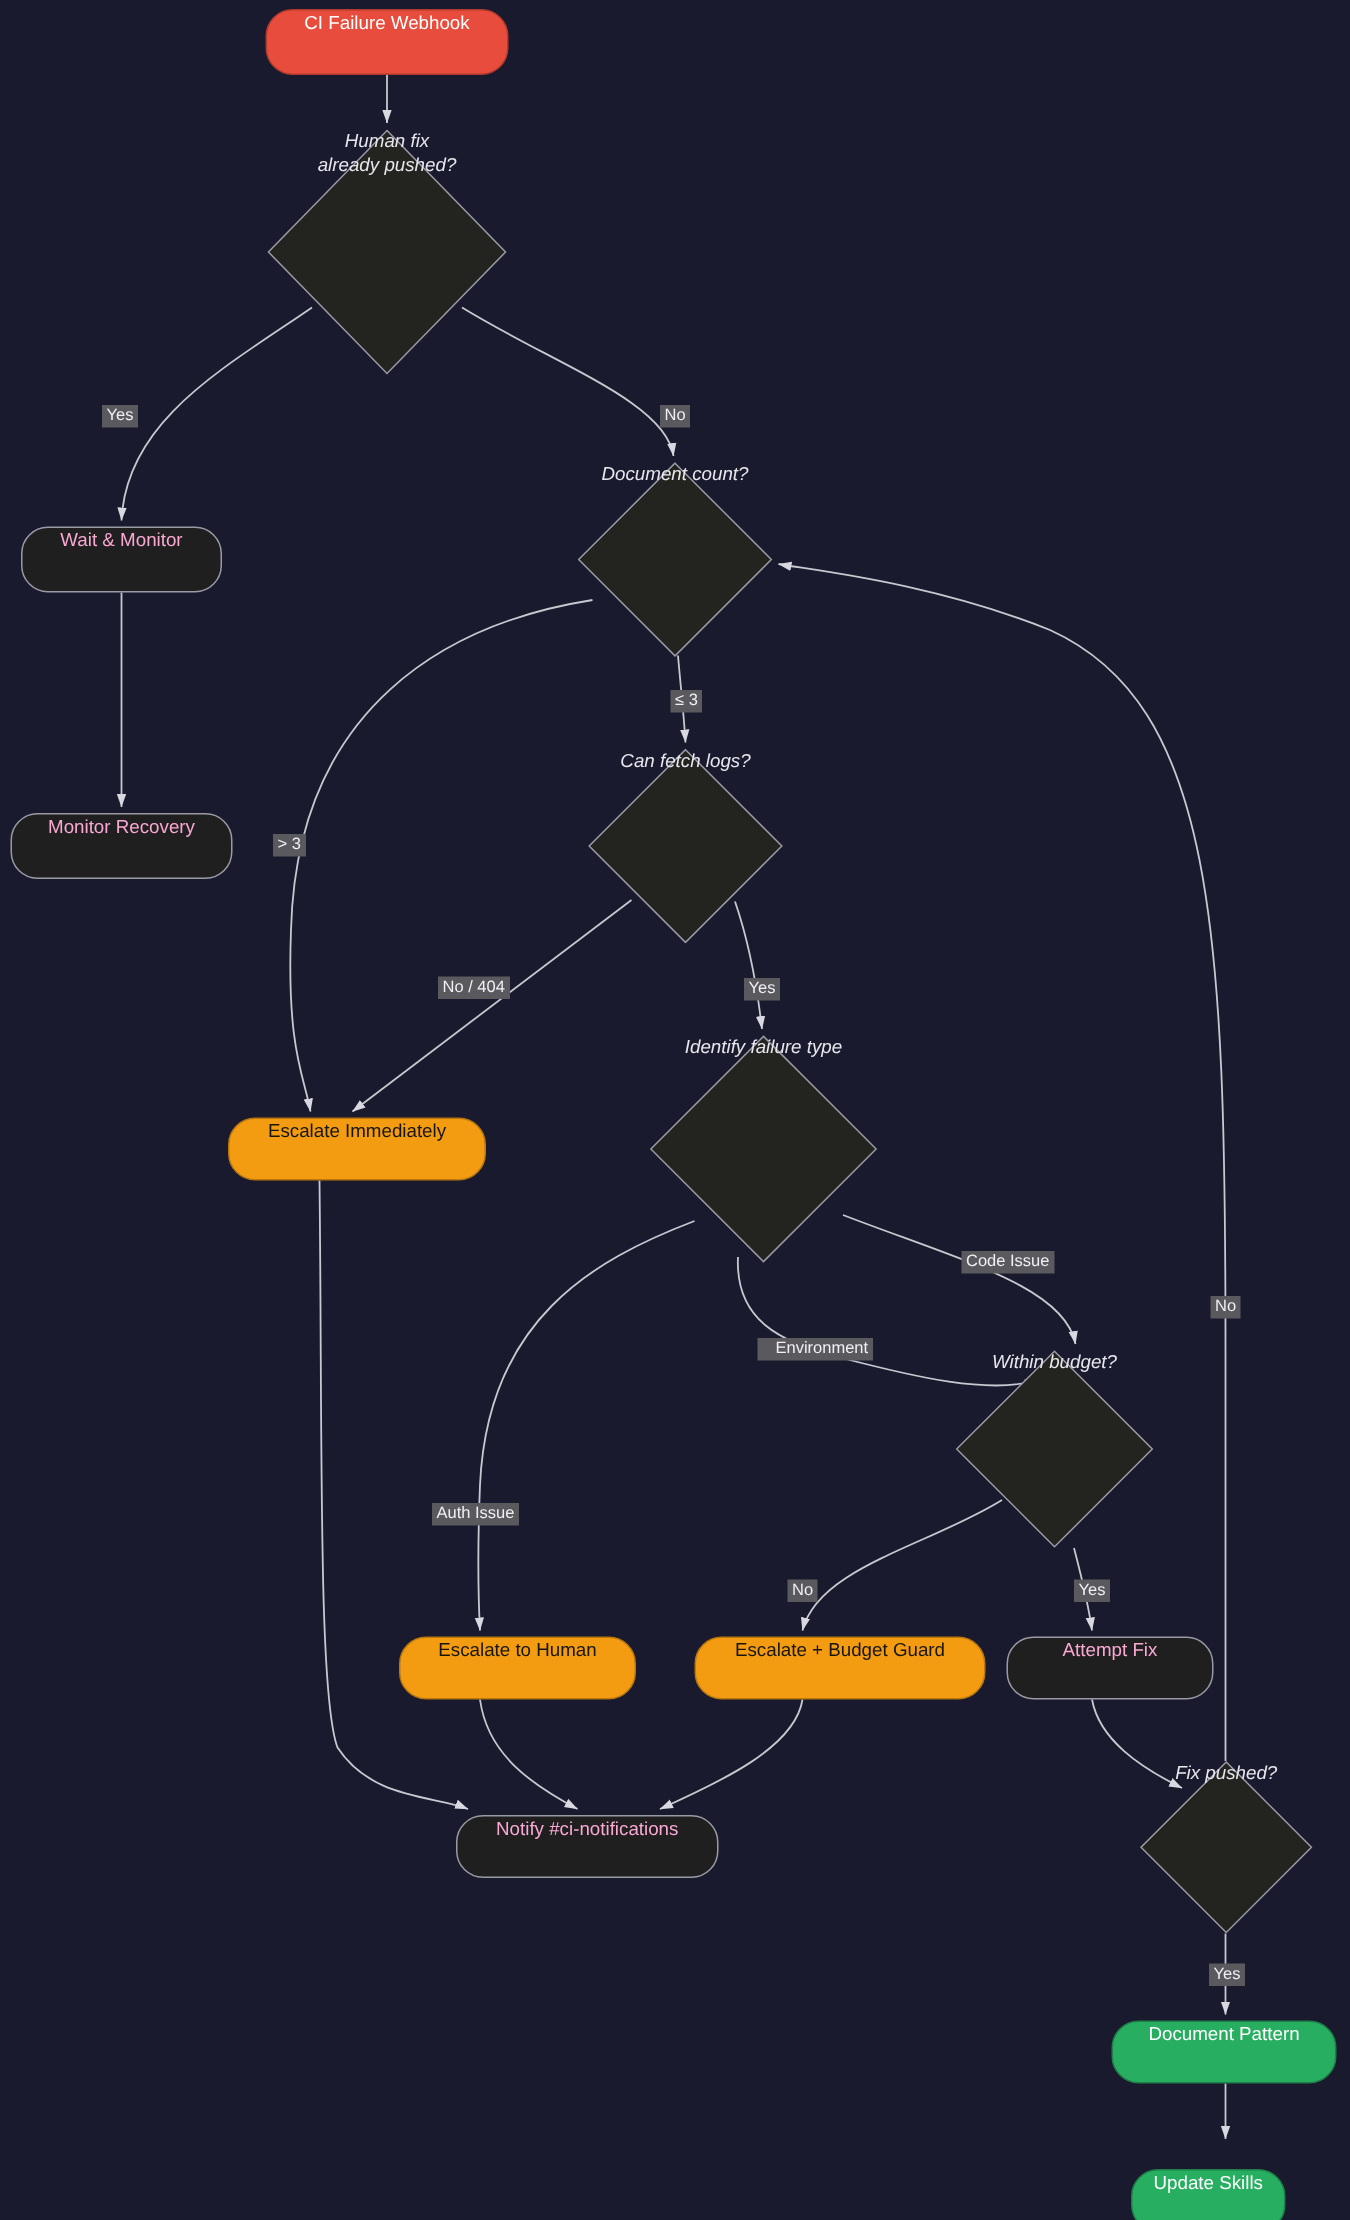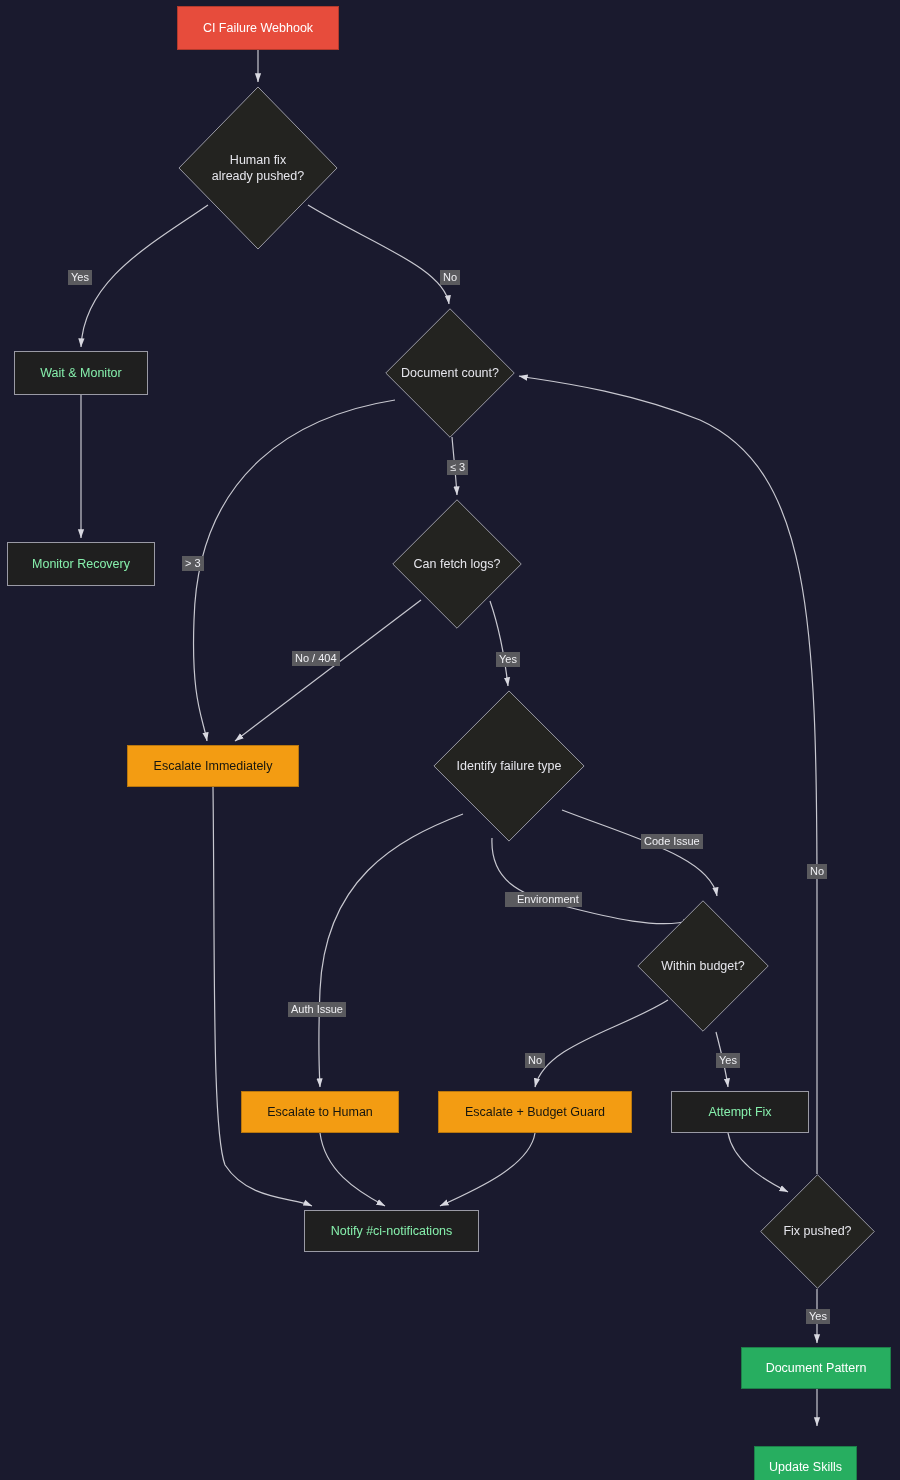--- a/index.html
+++ b/index.html
@@ -24,49 +24,51 @@
   }
   .edge-path {
     fill: none;
     stroke: #c8c8d0;
     stroke-width: 1.2;
   }
   .node {
     position: absolute;
     box-sizing: border-box;
     display: flex;
-    align-items: center;
     justify-content: center;
     text-align: center;
     line-height: 1.3;
+    border-radius: 18px;
   }
   .node-rect {
     background: #1f1f1f;
     border: 1px solid #9a9aa5;
-    color: #86efac;
+    color: #f9a8d4;
     font-size: 12.5px;
   }
   .node-rect.start {
     background: #e74c3c;
     border-color: #b23a2c;
     color: #ffffff;
   }
   .node-rect.warn {
     background: #f39c12;
     border-color: #b9770e;
     color: #16160f;
+    margin-left: 25px;
   }
   .node-rect.ok {
     background: #27ae60;
     border-color: #1d8049;
     color: #ffffff;
   }
   .node-diamond {
     color: #e6e6ec;
     font-size: 12.5px;
+    font-style: italic;
   }
   .node-diamond .dia-shape {
     position: absolute;
     left: 0;
     top: 0;
     width: 100%;
     height: 100%;
   }
   .node-diamond .dia-label {
     position: relative;

